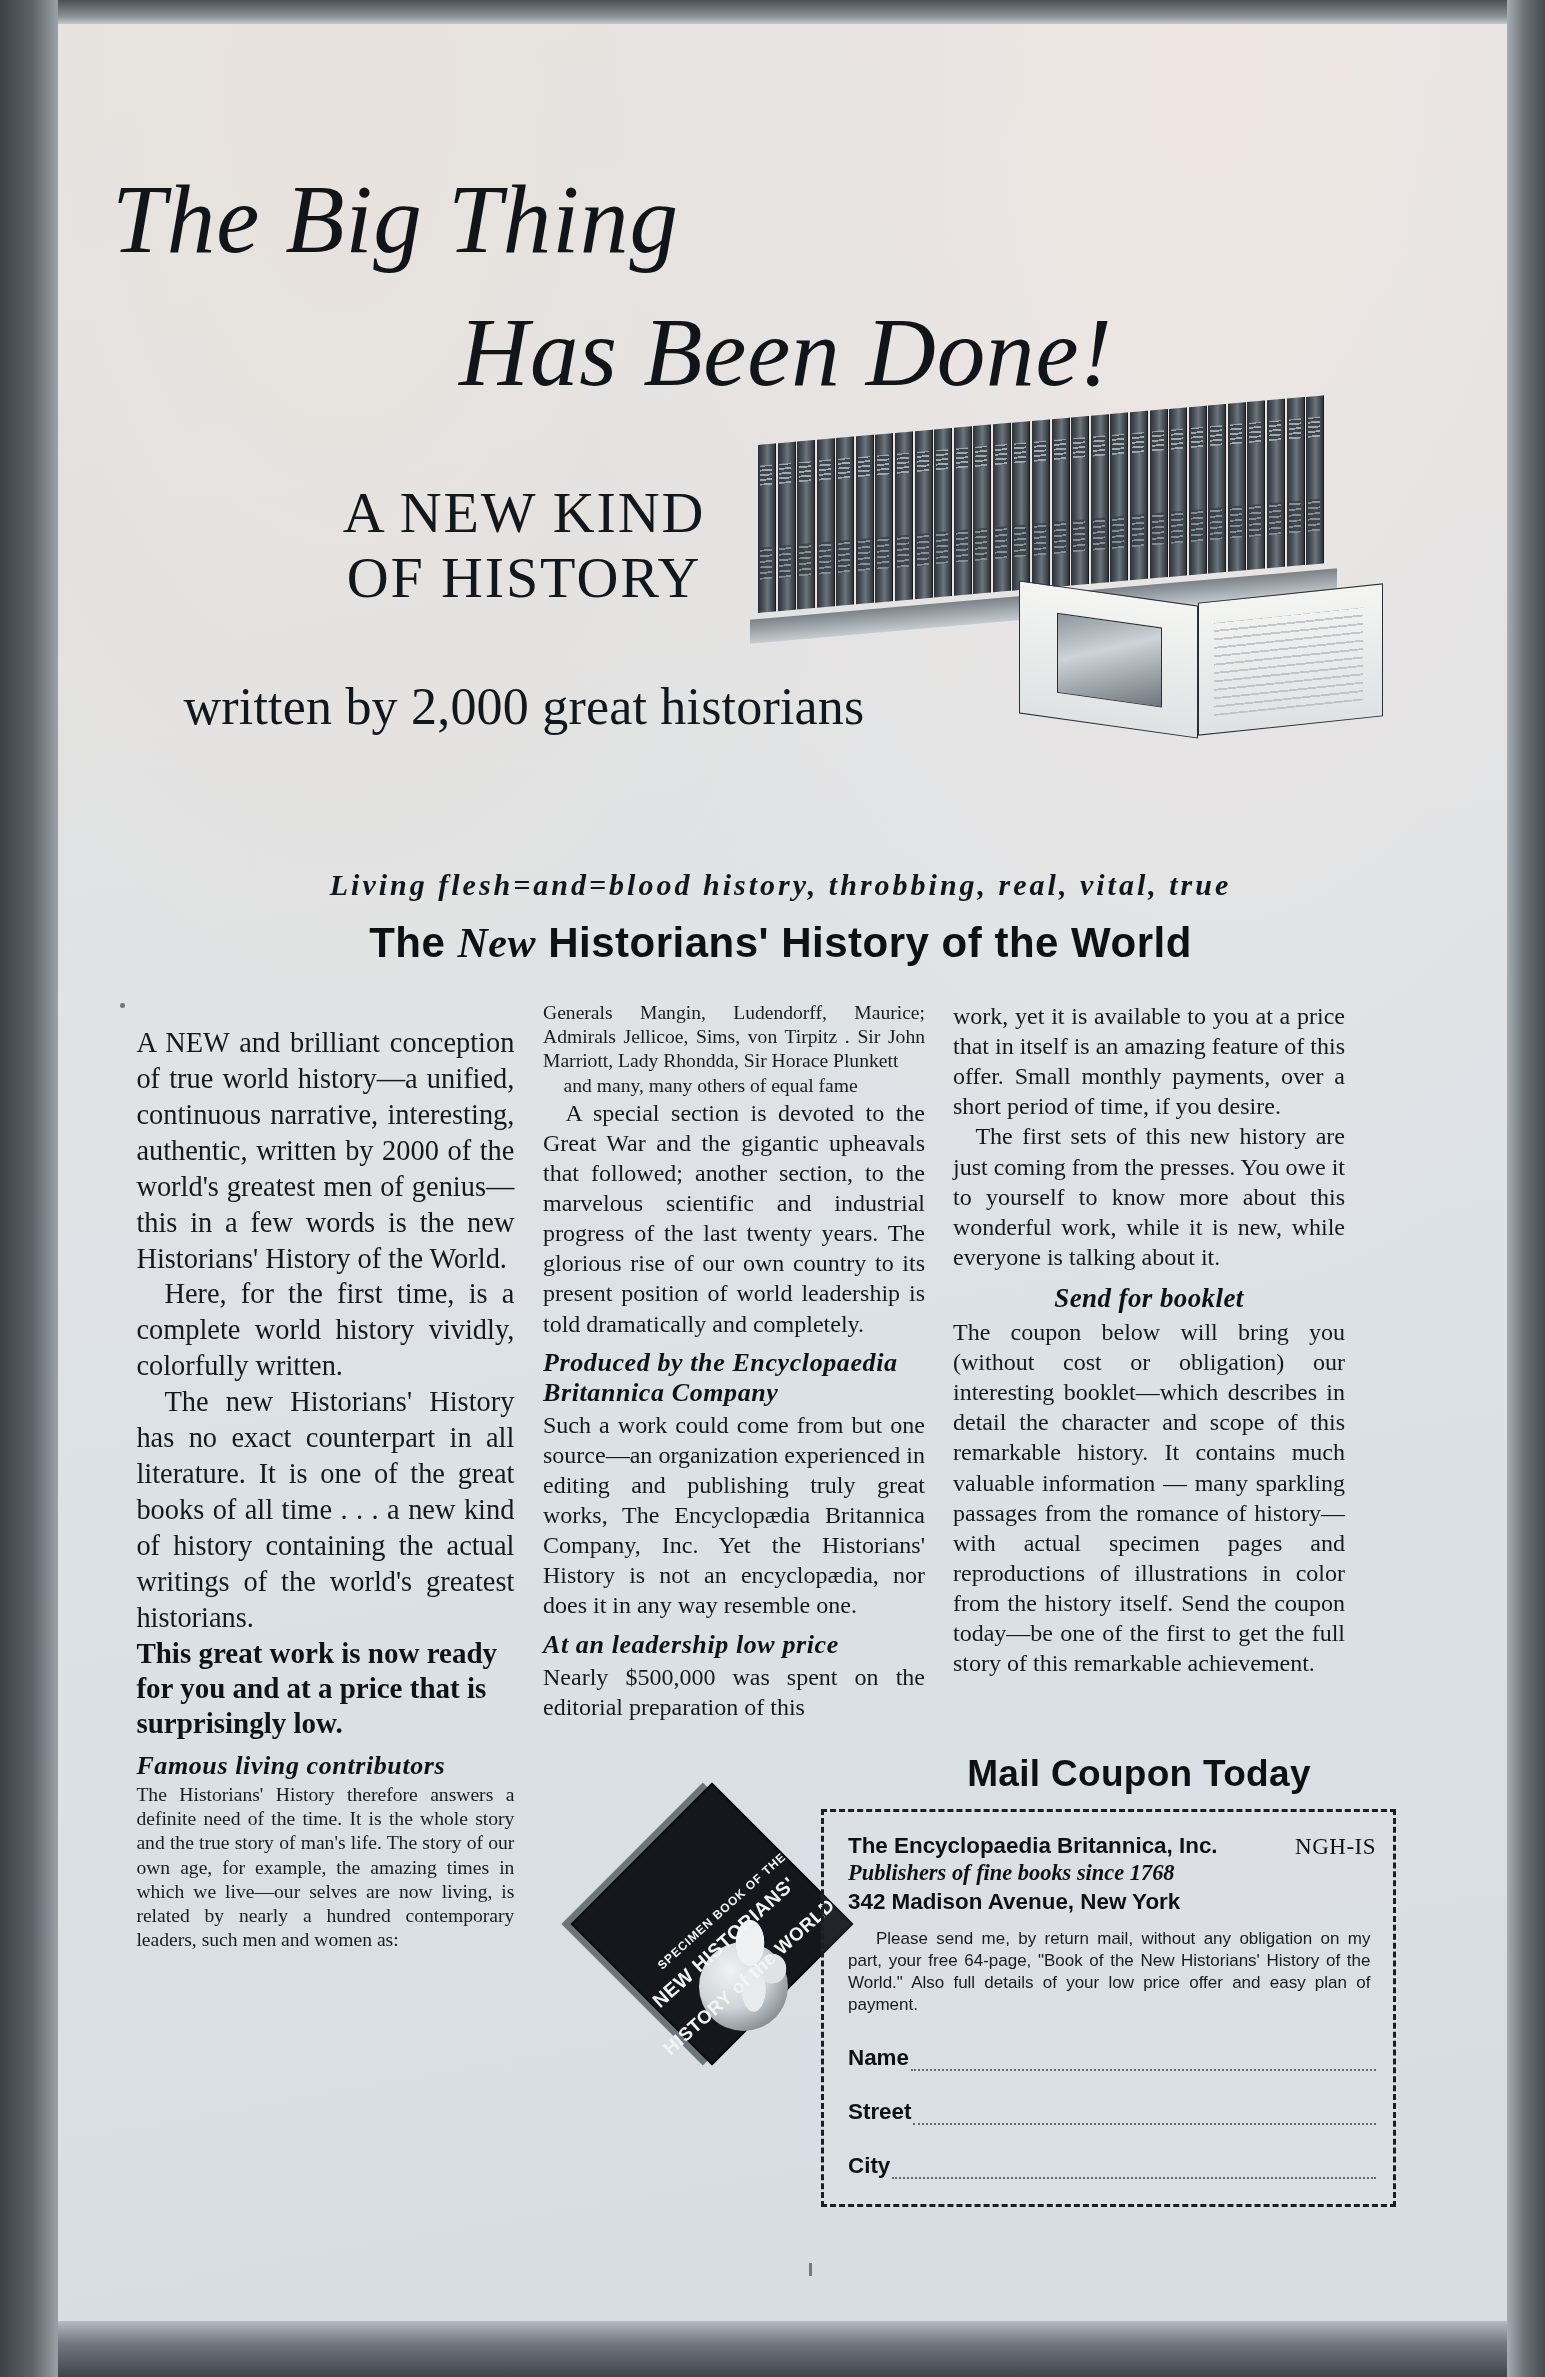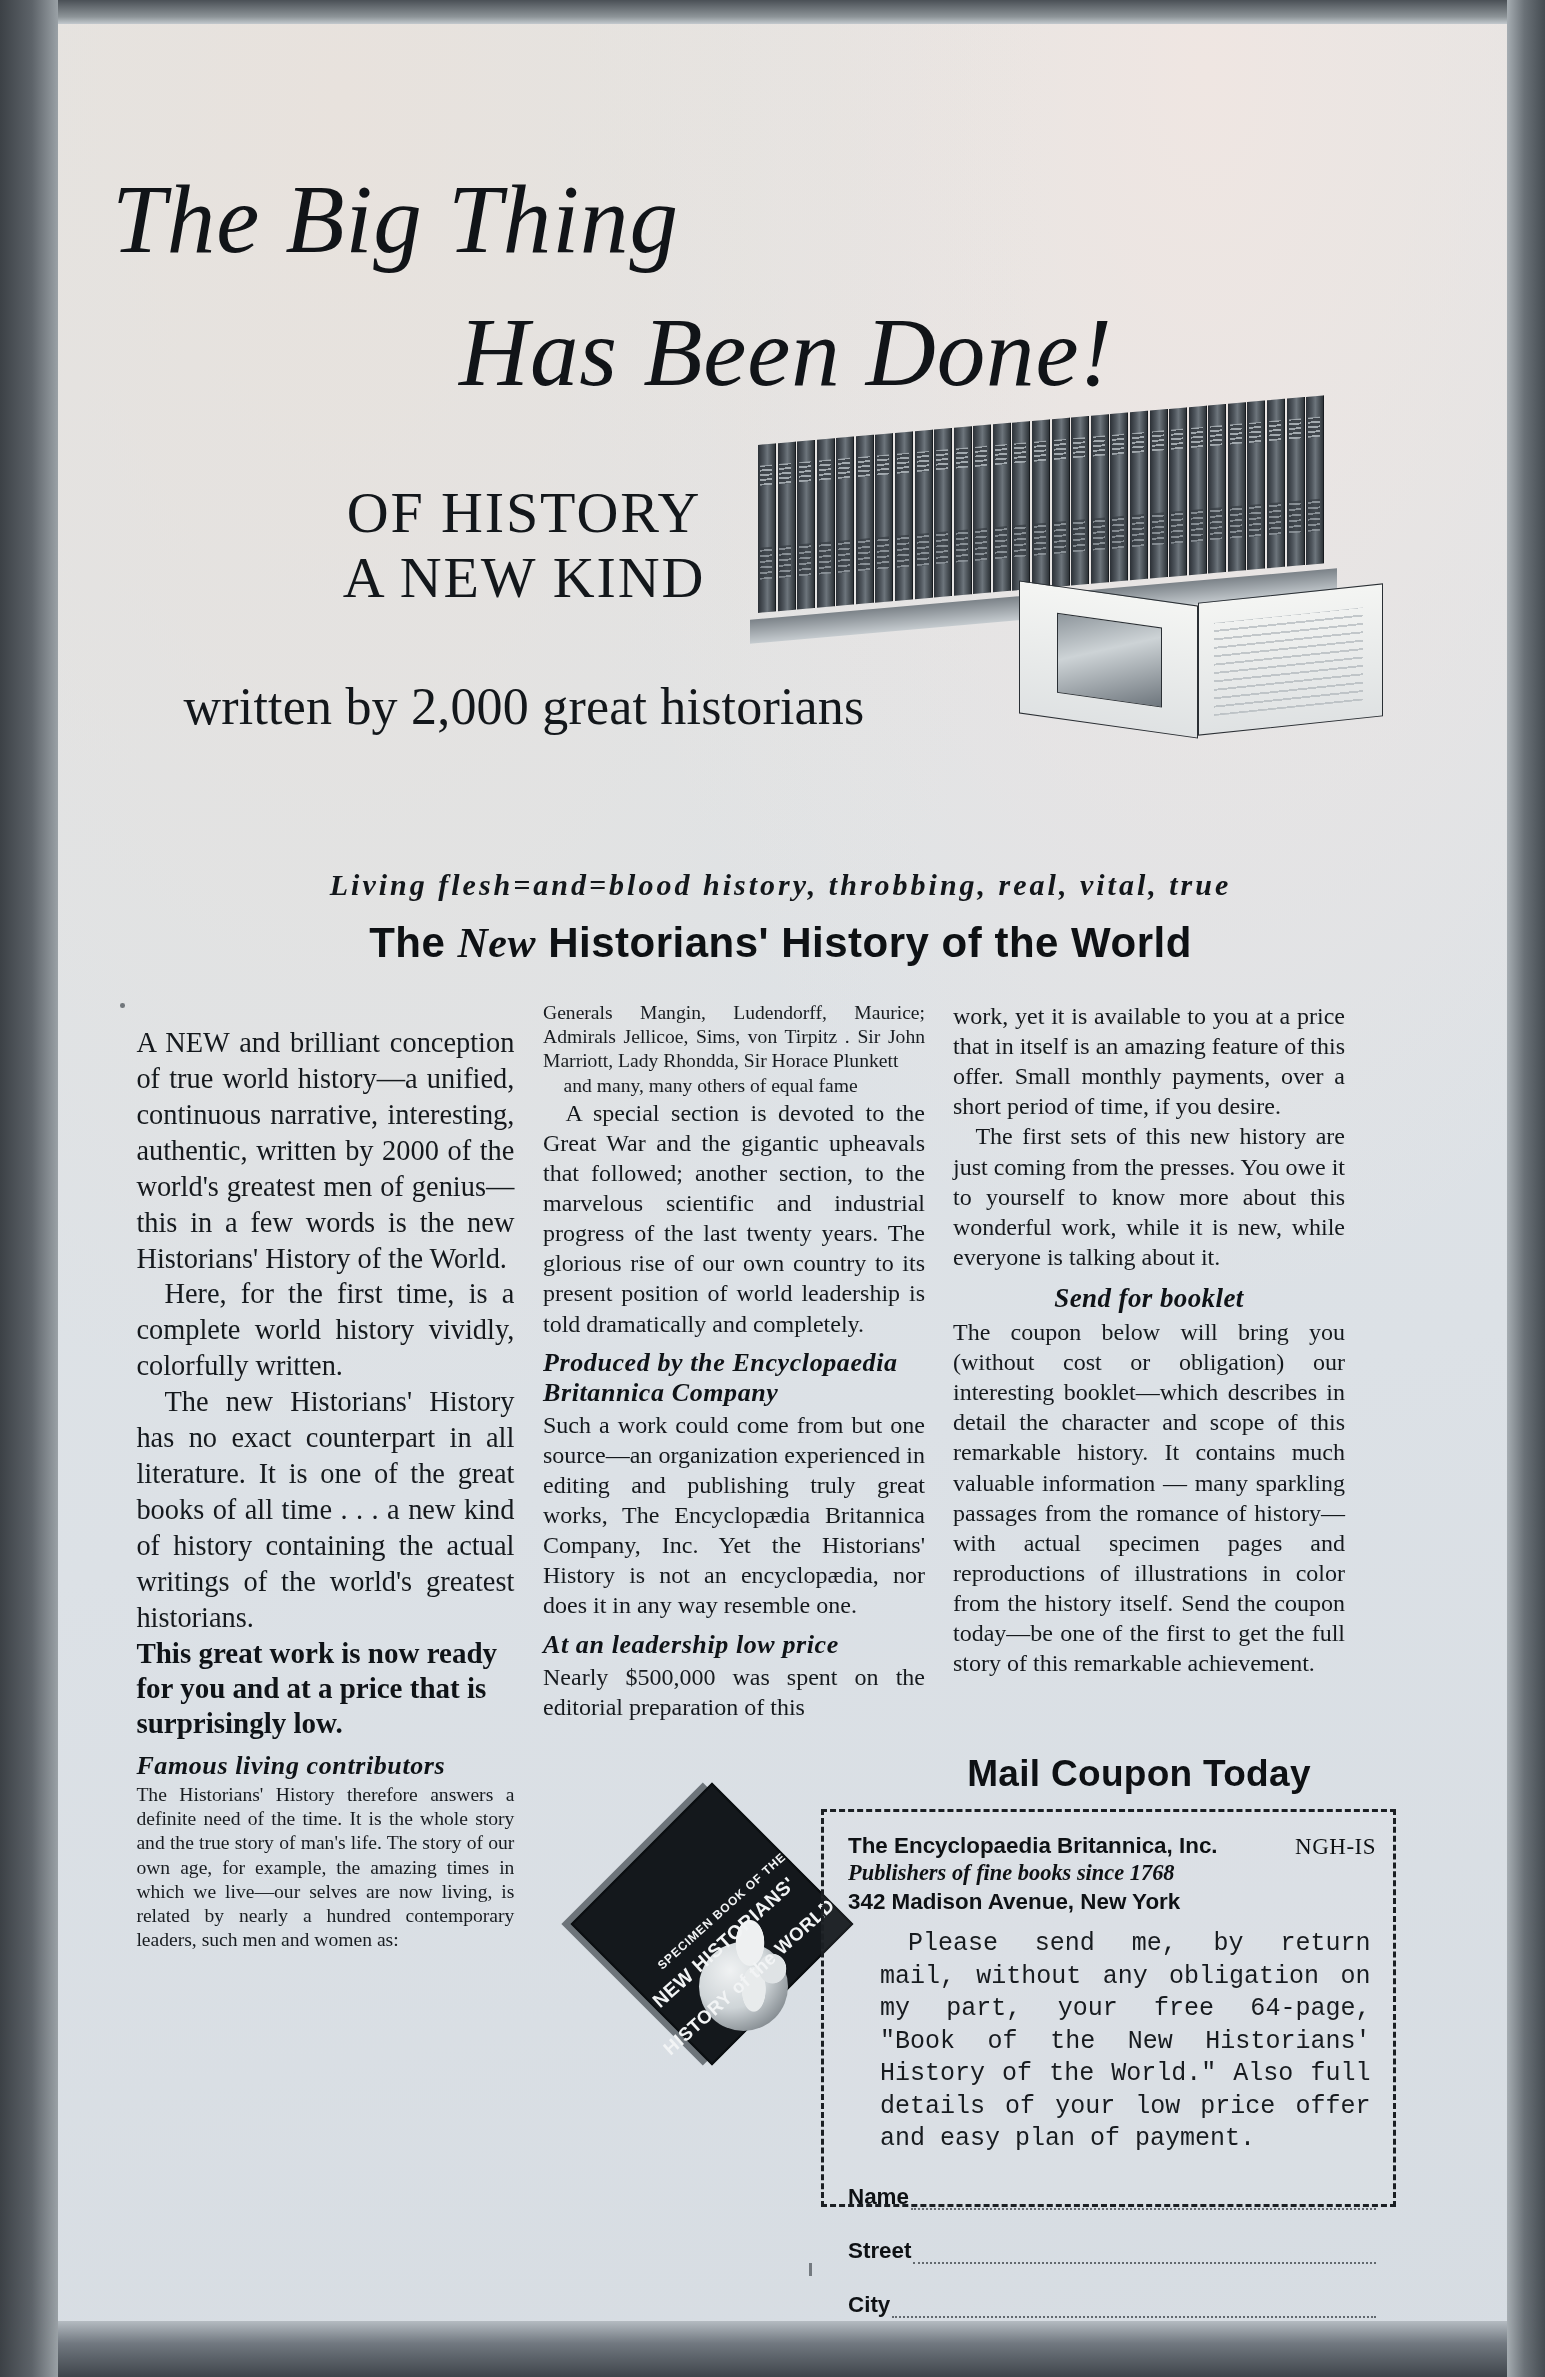--- a/index.html
+++ b/index.html
@@ -164,24 +164,23 @@
     border:3.7px dashed #1b1f23;
     background:rgba(255,255,255,0.06);
   }
   .cp-inner{position:absolute;left:24px;top:20.5px;right:17px;}
   .cp-co{font-family:"Liberation Sans",sans-serif;font-weight:700;font-size:22.4px;color:#0e1114;}
   .cp-pub{font-family:"Liberation Serif",serif;font-style:italic;font-weight:700;font-size:22.4px;color:#0e1114;margin-top:1.9px;}
   .cp-addr{font-family:"Liberation Sans",sans-serif;font-weight:700;font-size:22.4px;color:#0e1114;margin-top:2.8px;}
   .cp-code{position:absolute;right:17px;top:22.4px;
     font-family:"Liberation Serif",serif;font-size:23px;color:#0e1114;letter-spacing:0.5px;}
   .cp-body{
-    font-family:Liberation Mono, monospace;font-size:25px;line-height:1.3;
+    font-family:Liberation Sans, sans-serif;font-size:17px;line-height:1.3;
     color:#171b1f;text-align:justify;margin-top:13px;text-indent:28px;
     padding-right:5.6px;
-    margin-left:32px;
   }
   .fld{margin-top:28px;display:flex;align-items:flex-end;}
   .fld .lb{font-family:"Liberation Sans",sans-serif;font-weight:700;font-size:22.4px;color:#0e1114;}
   .fld .dots{flex:1;margin-left:1.9px;border-bottom:2.8px dotted #3b4248;height:13px;opacity:.75;}
 
   
   .booklet{
     position:absolute;left:522px;top:1776px;width:261px;height:308px;
   }
   .bk-dia{position:absolute;left:32px;top:24px;width:196px;height:196px;
@@ -263,22 +262,22 @@
         <div class="ob-left">
             <div class="ob-plate"></div>
           </div>
         <div class="ob-right">
             <div class="ob-lines"></div>
           </div>
       </div>
     </div>
 
     <div class="kind">
+      <div>A NEW KIND</div>
       <div>OF HISTORY</div>
-      <div>A NEW KIND</div>
     </div>
     <div class="writtenby">written by 2,000 great historians</div>
 
     <div class="tagline">Living flesh=and=blood history, throbbing, real, vital, true</div>
     <div class="maintitle">
       <span>The </span><span class="it">New</span><span> Historians' History of the World</span>
     </div>
 
     <div class="cols">
 

